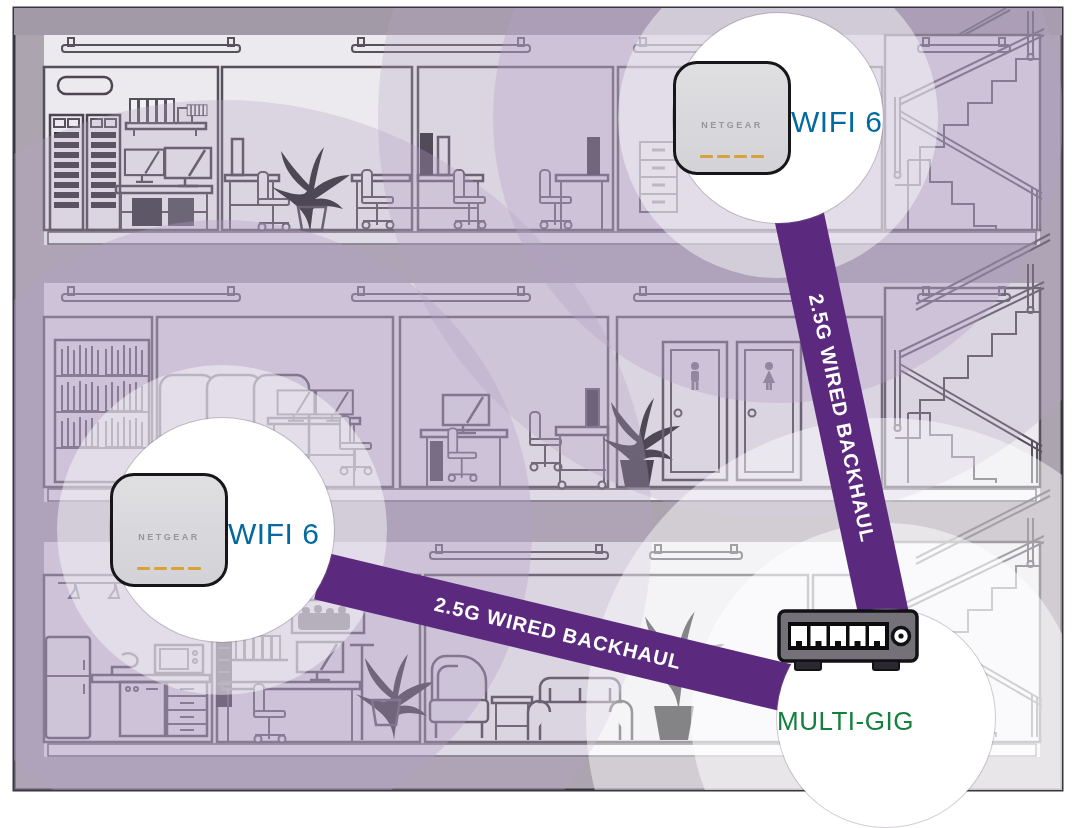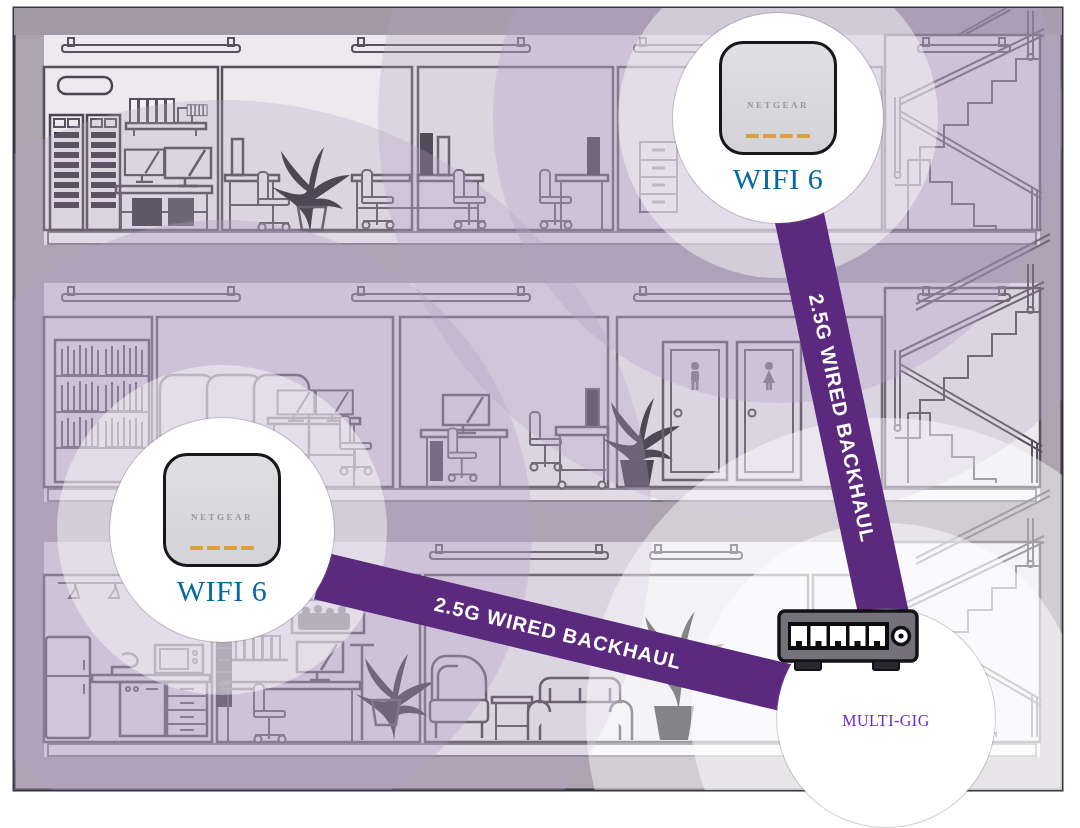--- a/index.html
+++ b/index.html
@@ -13,29 +13,29 @@
   
   #cover{position:absolute;left:14px;top:8px;width:1048px;height:782px;overflow:hidden;pointer-events:none;}
   .disc{position:absolute;border-radius:50%;}
   
   .band{position:absolute;display:flex;align-items:center;justify-content:center;
         background:#5B2A7F;color:#ffffff;font-weight:bold;font-size:20px;
         letter-spacing:1px;white-space:nowrap;}
   
   .circ{position:absolute;background:#ffffff;border-radius:50%;
         box-shadow:0 0 0 1px rgba(125,118,130,.35);
-        display:flex;flex-direction:column;align-items:center;justify-content:center;font-family:Liberation Serif, serif;}
+        display:flex;flex-direction:row;align-items:center;}
   .ap{width:112px;height:108px;background:linear-gradient(#dfdee1,#d3d2d6);
       border:3px solid #17161a;border-radius:24px;position:relative;}
   .ap .brand{position:absolute;left:0;right:0;top:52%;text-align:center;
       font-size:9px;font-weight:bold;letter-spacing:2.5px;color:#97969b;}
   .ap .leds{position:absolute;left:0;right:0;bottom:14px;display:flex;gap:4px;justify-content:center;}
   .ap .leds i{display:block;width:13px;height:3.5px;background:#D9A13C;border-radius:1px;}
   .devlabel{margin-top:7px;font-size:30px;color:#0369a1;letter-spacing:.5px;}
-  .swlabel{margin-top:6px;font-size:16px;color:#6d28d9;letter-spacing:.5px;}
+  .swlabel{margin-top:6px;font-size:26px;color:#15803d;letter-spacing:.5px;}
 </style>
 </head>
 <body>
 
 <div id="stage">
 
   <svg width="1080" height="828" viewBox="0 0 1080 828">
     <defs>
       <g id="tube">
           <rect x="0" y="7" width="178" height="7" rx="3" class="ln" fill="#f7f6f8"></rect>

